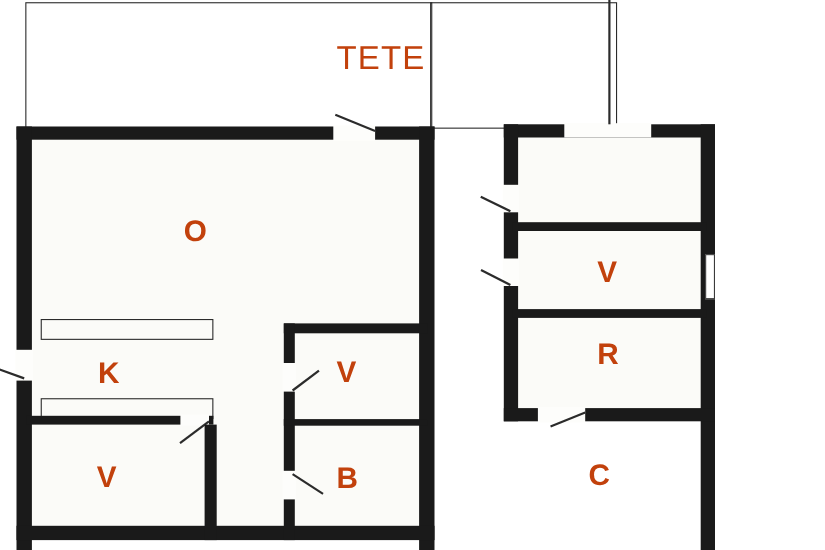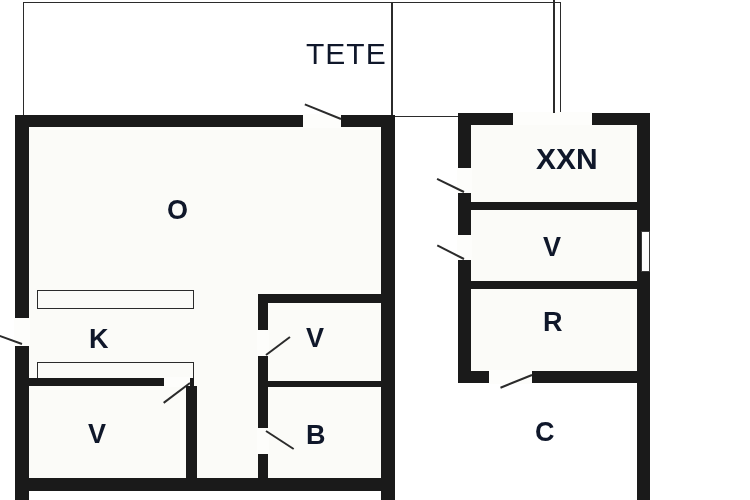--- a/index.html
+++ b/index.html
@@ -49,21 +49,21 @@
   }
   
   .window {
     position: absolute;
     background: #ffffff;
     border: 1.4px solid #3a3a3a;
     box-sizing: border-box;
   }
   .label {
     position: absolute;
-    color: #0f172a;
+    color: #c2410c;
     font-weight: 700;
     line-height: 1;
     white-space: nowrap;
     user-select: none;
   }
   .label.room {
     font-size: 27px;
     letter-spacing: 0.5px;
   }
   .label.big {
@@ -148,19 +148,18 @@
   <div class="swing" style="left:464px; top:191px; width:30px; transform: rotate(206deg);"></div>
 
   <div class="gap" style="left:457px; top:235px; width:15px; height:25px;"></div>
   <div class="swing" style="left:464px; top:258px; width:30px; transform: rotate(207deg);"></div>
 
   <div class="window" style="left:641px; top:231px; width:9px; height:41px;"></div>
 
   <div class="gap" style="left:489px; top:370px; width:43px; height:14px;"></div>
   <div class="swing" style="left:532px; top:374px; width:34px; transform: rotate(158deg);"></div>
 
-  <span class="label stack" style="left:536px; top:144px;">XXN</span>
   <span class="label room" style="left:543px; top:234px;">V</span>
   <span class="label room" style="left:543px; top:309px;">R</span>
 
   <span class="label room" style="left:535px; top:419px;">C</span>
 
 </div>
 
 </body></html>

